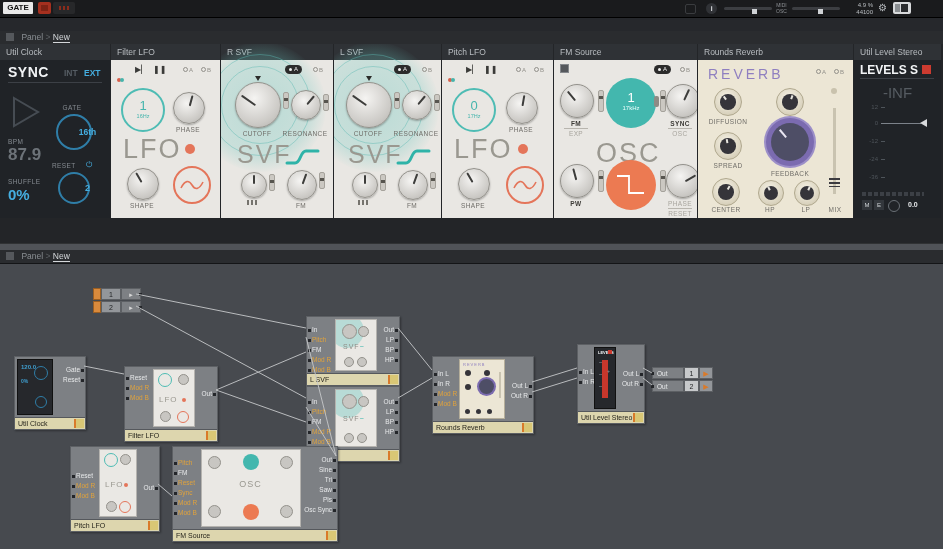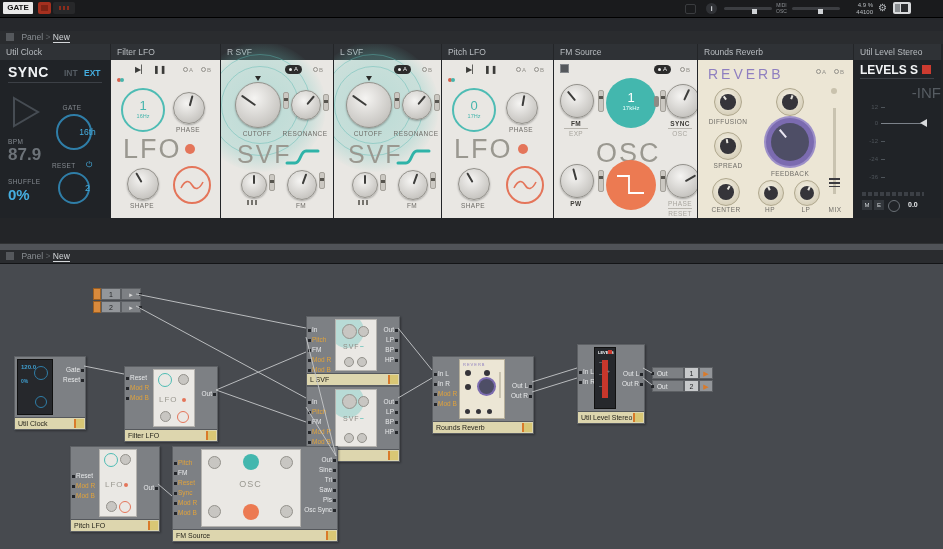--- a/index.html
+++ b/index.html
@@ -49,21 +49,21 @@
   .mk{position:absolute;border-radius:50%;background:radial-gradient(circle at 42% 35%,#f5f4f2,#cbc9c5 68%,#aeaca8);border:1px solid #94928c;box-shadow:0 1px 2px rgba(0,0,0,.3);}
   .mk b{position:absolute;left:calc(50% - 1px);top:8%;width:2px;height:38%;background:#3d3d3b;border-radius:1px;transform-origin:50% 120%;}
   .cap{position:absolute;width:4px;height:15px;border-radius:2px;background:#cbc8c2;border:1px solid #a5a29b;}
   .cap:after{content:"";position:absolute;left:0px;top:5px;width:4px;height:3px;background:#57554f;}
   .tring{position:absolute;border:2.5px solid #4ebcb4;border-radius:50%;text-align:center;color:#3fae a6;}
   .abo{font-size:6px;color:#92908a;}
   .abo:before{content:"";display:inline-block;width:3px;height:3px;border:1px solid #92908a;border-radius:50%;margin-right:1px;}
   .abp{position:absolute;height:9px;background:#2b2b2b;border-radius:5px;color:#f0f0f0;font-size:6px;line-height:9px;padding:0 4px;}
   .abp:before{content:"";display:inline-block;width:3px;height:3px;background:#f0f0f0;border-radius:50%;margin-right:2px;}
   .bk{position:absolute;border:2.5px solid #2f7ea8;border-radius:50%;}
-  .bk span{position:absolute;inset:0;display:flex;align-items:center;justify-content:center;color:#45aee0;font-weight:normal;padding-left:27px;}
+  .bk span{position:absolute;inset:0;display:flex;align-items:center;justify-content:center;color:#45aee0;font-weight:bold;padding-left:27px;}
   .rk{position:absolute;border-radius:50%;background:radial-gradient(circle at 45% 38%,#f8f4e8,#d8d1bc 72%,#c4bca4);border:1px solid #b0a88e;}
   .rk b{position:absolute;inset:20%;border-radius:50%;background:#35343a;}
   .rk i{position:absolute;left:calc(50% - 1px);top:22%;width:2px;height:15%;background:#e8e6e0;transform-origin:50% 190%;}
   .svf-blob{position:absolute;border-radius:50%;border:1px solid rgba(90,185,178,.45);}
   .watercolor{position:absolute;width:130px;height:130px;border-radius:50%;
       background:radial-gradient(circle,rgba(110,200,192,.38) 0%,rgba(110,200,192,.25) 55%,rgba(110,200,192,0) 72%);}
   
   .splitter{position:absolute;left:0;top:243px;width:943px;height:7px;background:#505358;border-top:1px solid #303234;border-bottom:1px solid #1c1d1f;}
   .structure{position:absolute;left:0;top:264px;width:943px;height:285px;background:#474a4f;}
   .smod{position:absolute;background:#7d8084;border:1px solid #5d6064;box-shadow:1px 1px 2px rgba(0,0,0,.35);}
@@ -386,21 +386,21 @@
         <div class="plab" style="left:124px;top:146px;width:26px">MIX</div>
       </div>
     </div>
 
     <div class="blk dark" style="width:87px;margin-right:0">
       <div class="bhdr">Util Level Stereo</div>
       <div class="bbody">
         <div style="position:absolute;left:6px;top:3px;font-size:12px;font-weight:bold;color:#f2f4f6">LEVELS S</div>
         <div style="position:absolute;left:68px;top:5px;width:9px;height:9px;background:#cc3b30"></div>
         <div style="position:absolute;left:6px;top:18px;width:74px;height:1px;background:#3c4046"></div>
-        <div style="position:absolute;left:0;top:24px;width:87px;text-align:right;font-size:15px;color:#565c62">-INF</div>
+        <div style="position:absolute;left:0;top:24px;width:87px;text-align:center;font-size:15px;color:#565c62">-INF</div>
         <div style="position:absolute;left:8px;top:44px;width:16px;text-align:right;font-size:6px;color:#4e545a">12</div>
         <div style="position:absolute;left:8px;top:60px;width:16px;text-align:right;font-size:6px;color:#4e545a">0</div>
         <div style="position:absolute;left:8px;top:78px;width:16px;text-align:right;font-size:6px;color:#4e545a">-12</div>
         <div style="position:absolute;left:8px;top:96px;width:16px;text-align:right;font-size:6px;color:#4e545a">-24</div>
         <div style="position:absolute;left:8px;top:114px;width:16px;text-align:right;font-size:6px;color:#4e545a">-36</div>
         <div style="position:absolute;left:27px;top:47px;width:4px;height:1px;background:#4e545a"></div>
         <div style="position:absolute;left:27px;top:81px;width:4px;height:1px;background:#4e545a"></div>
         <div style="position:absolute;left:27px;top:99px;width:4px;height:1px;background:#4e545a"></div>
         <div style="position:absolute;left:27px;top:117px;width:4px;height:1px;background:#4e545a"></div>
         <div style="position:absolute;left:27px;top:63px;width:40px;height:1px;background:#7c828a"></div>

